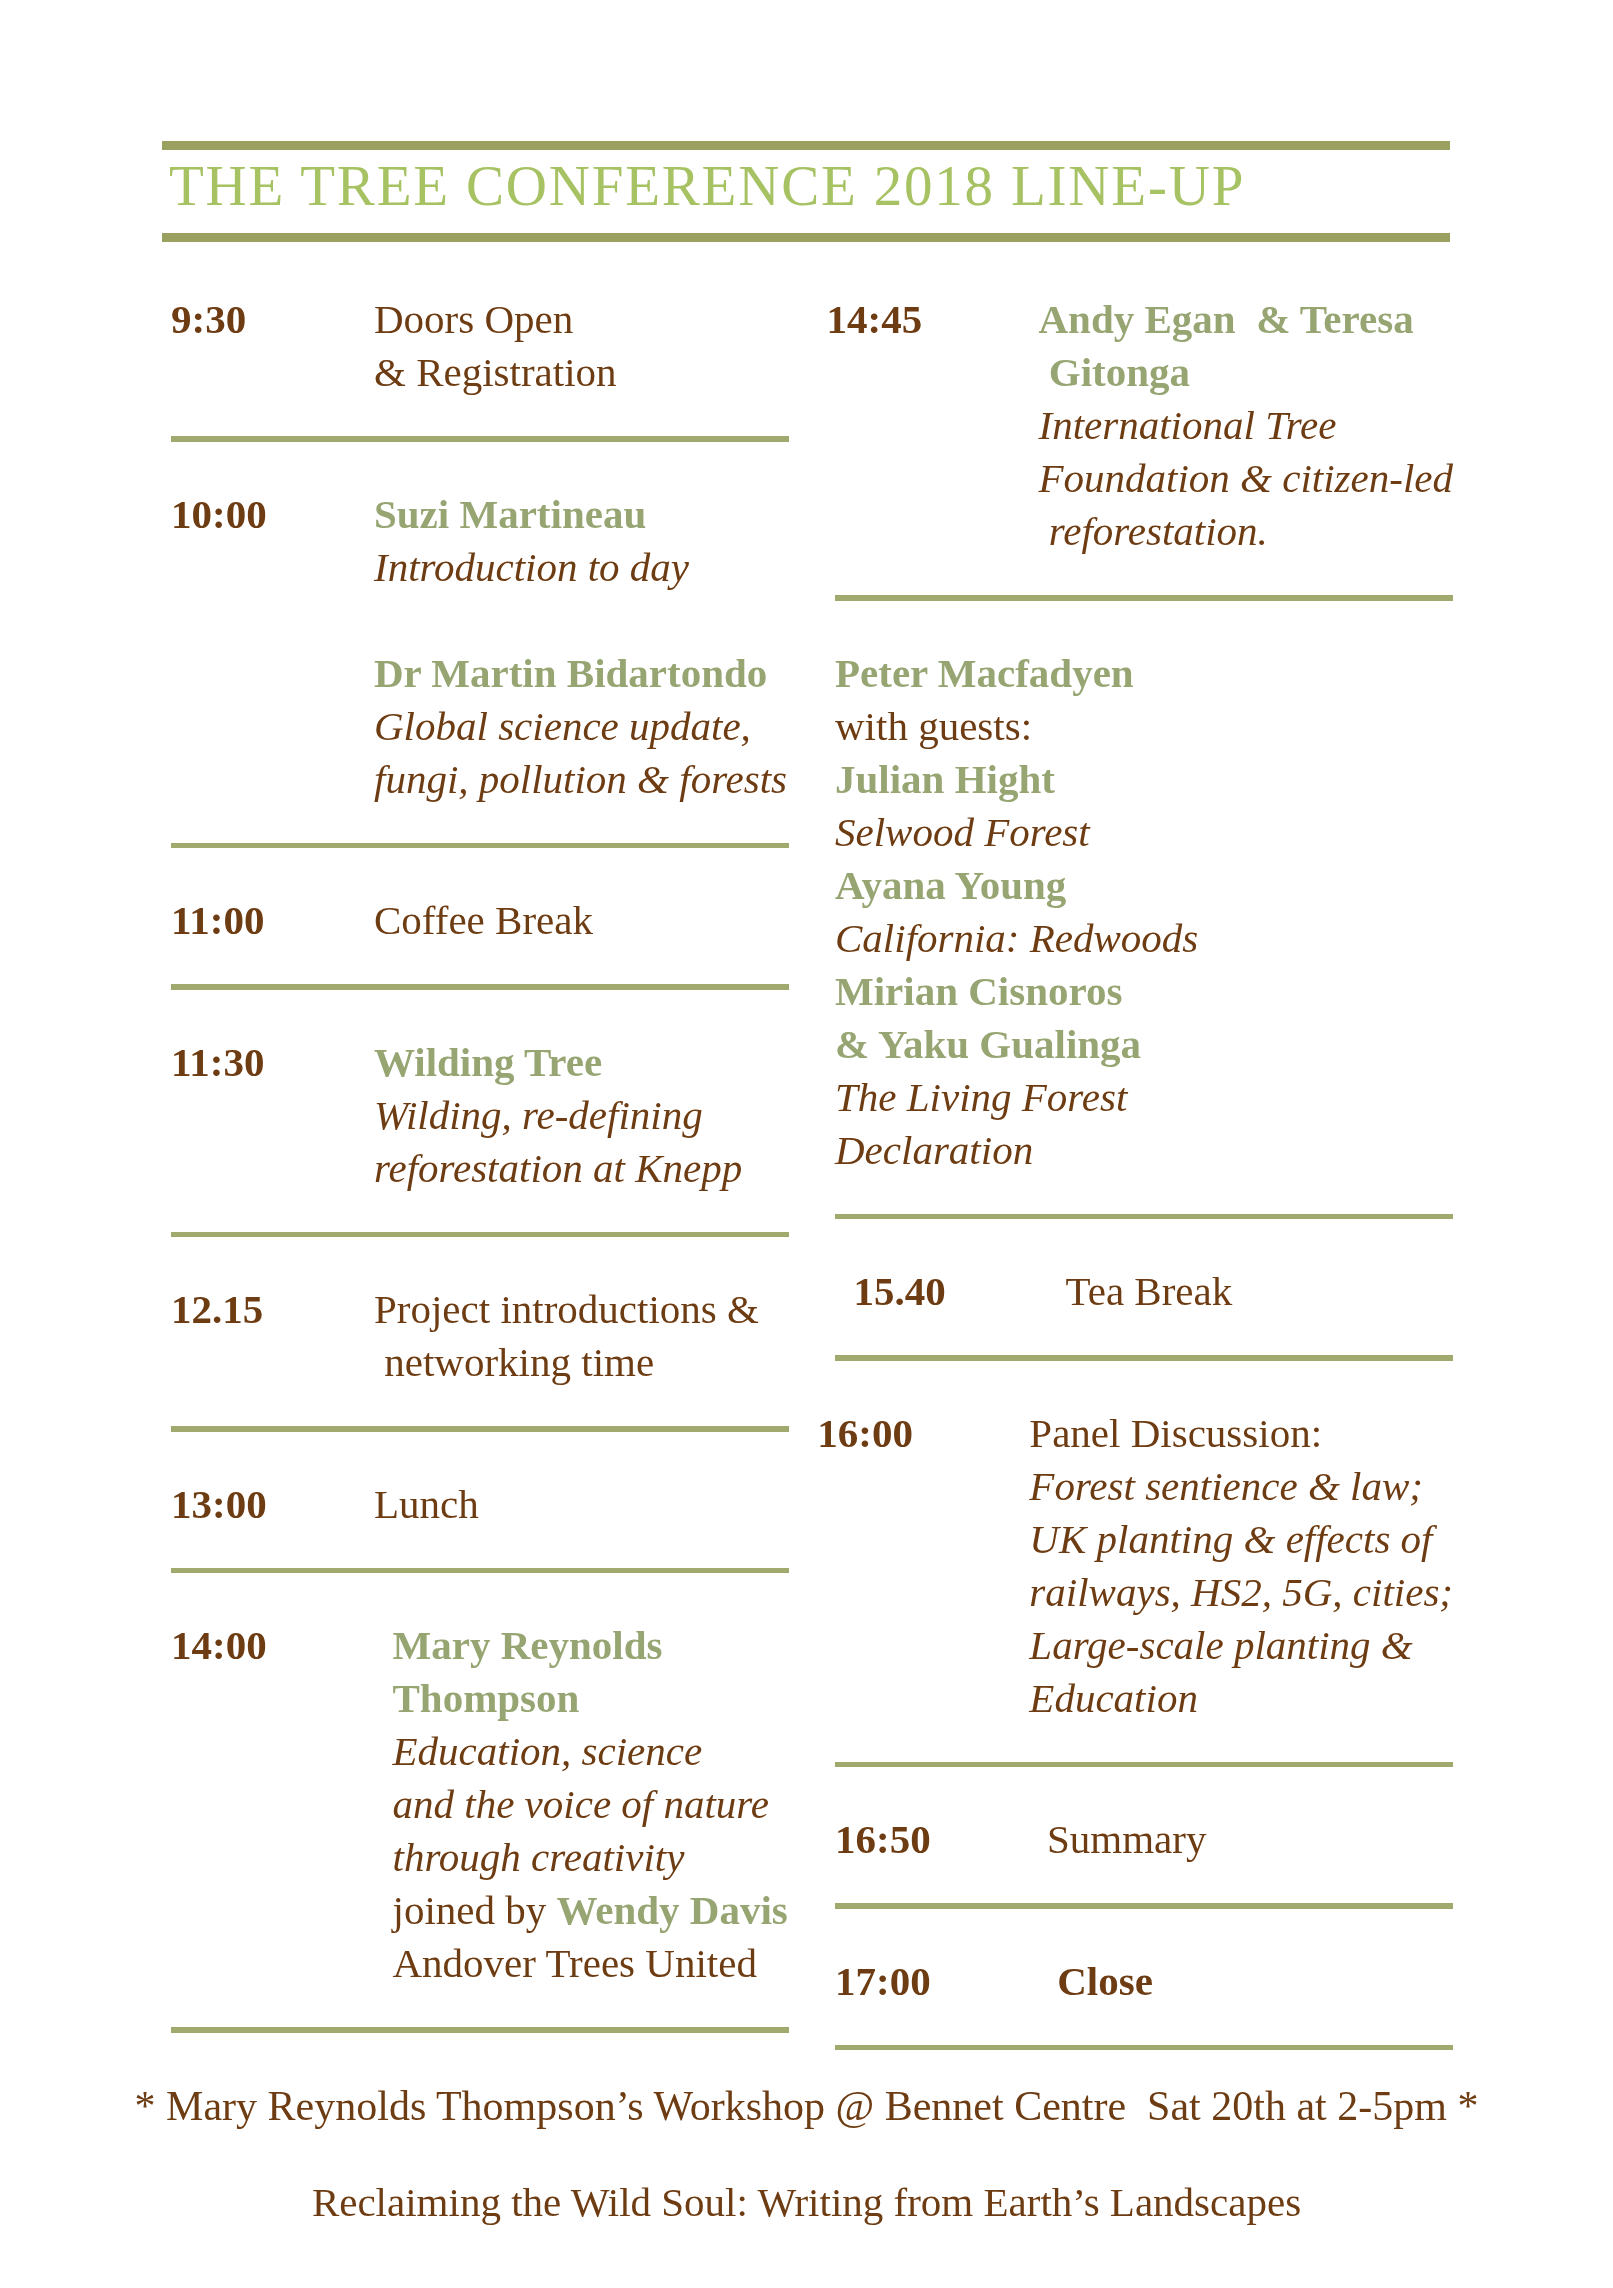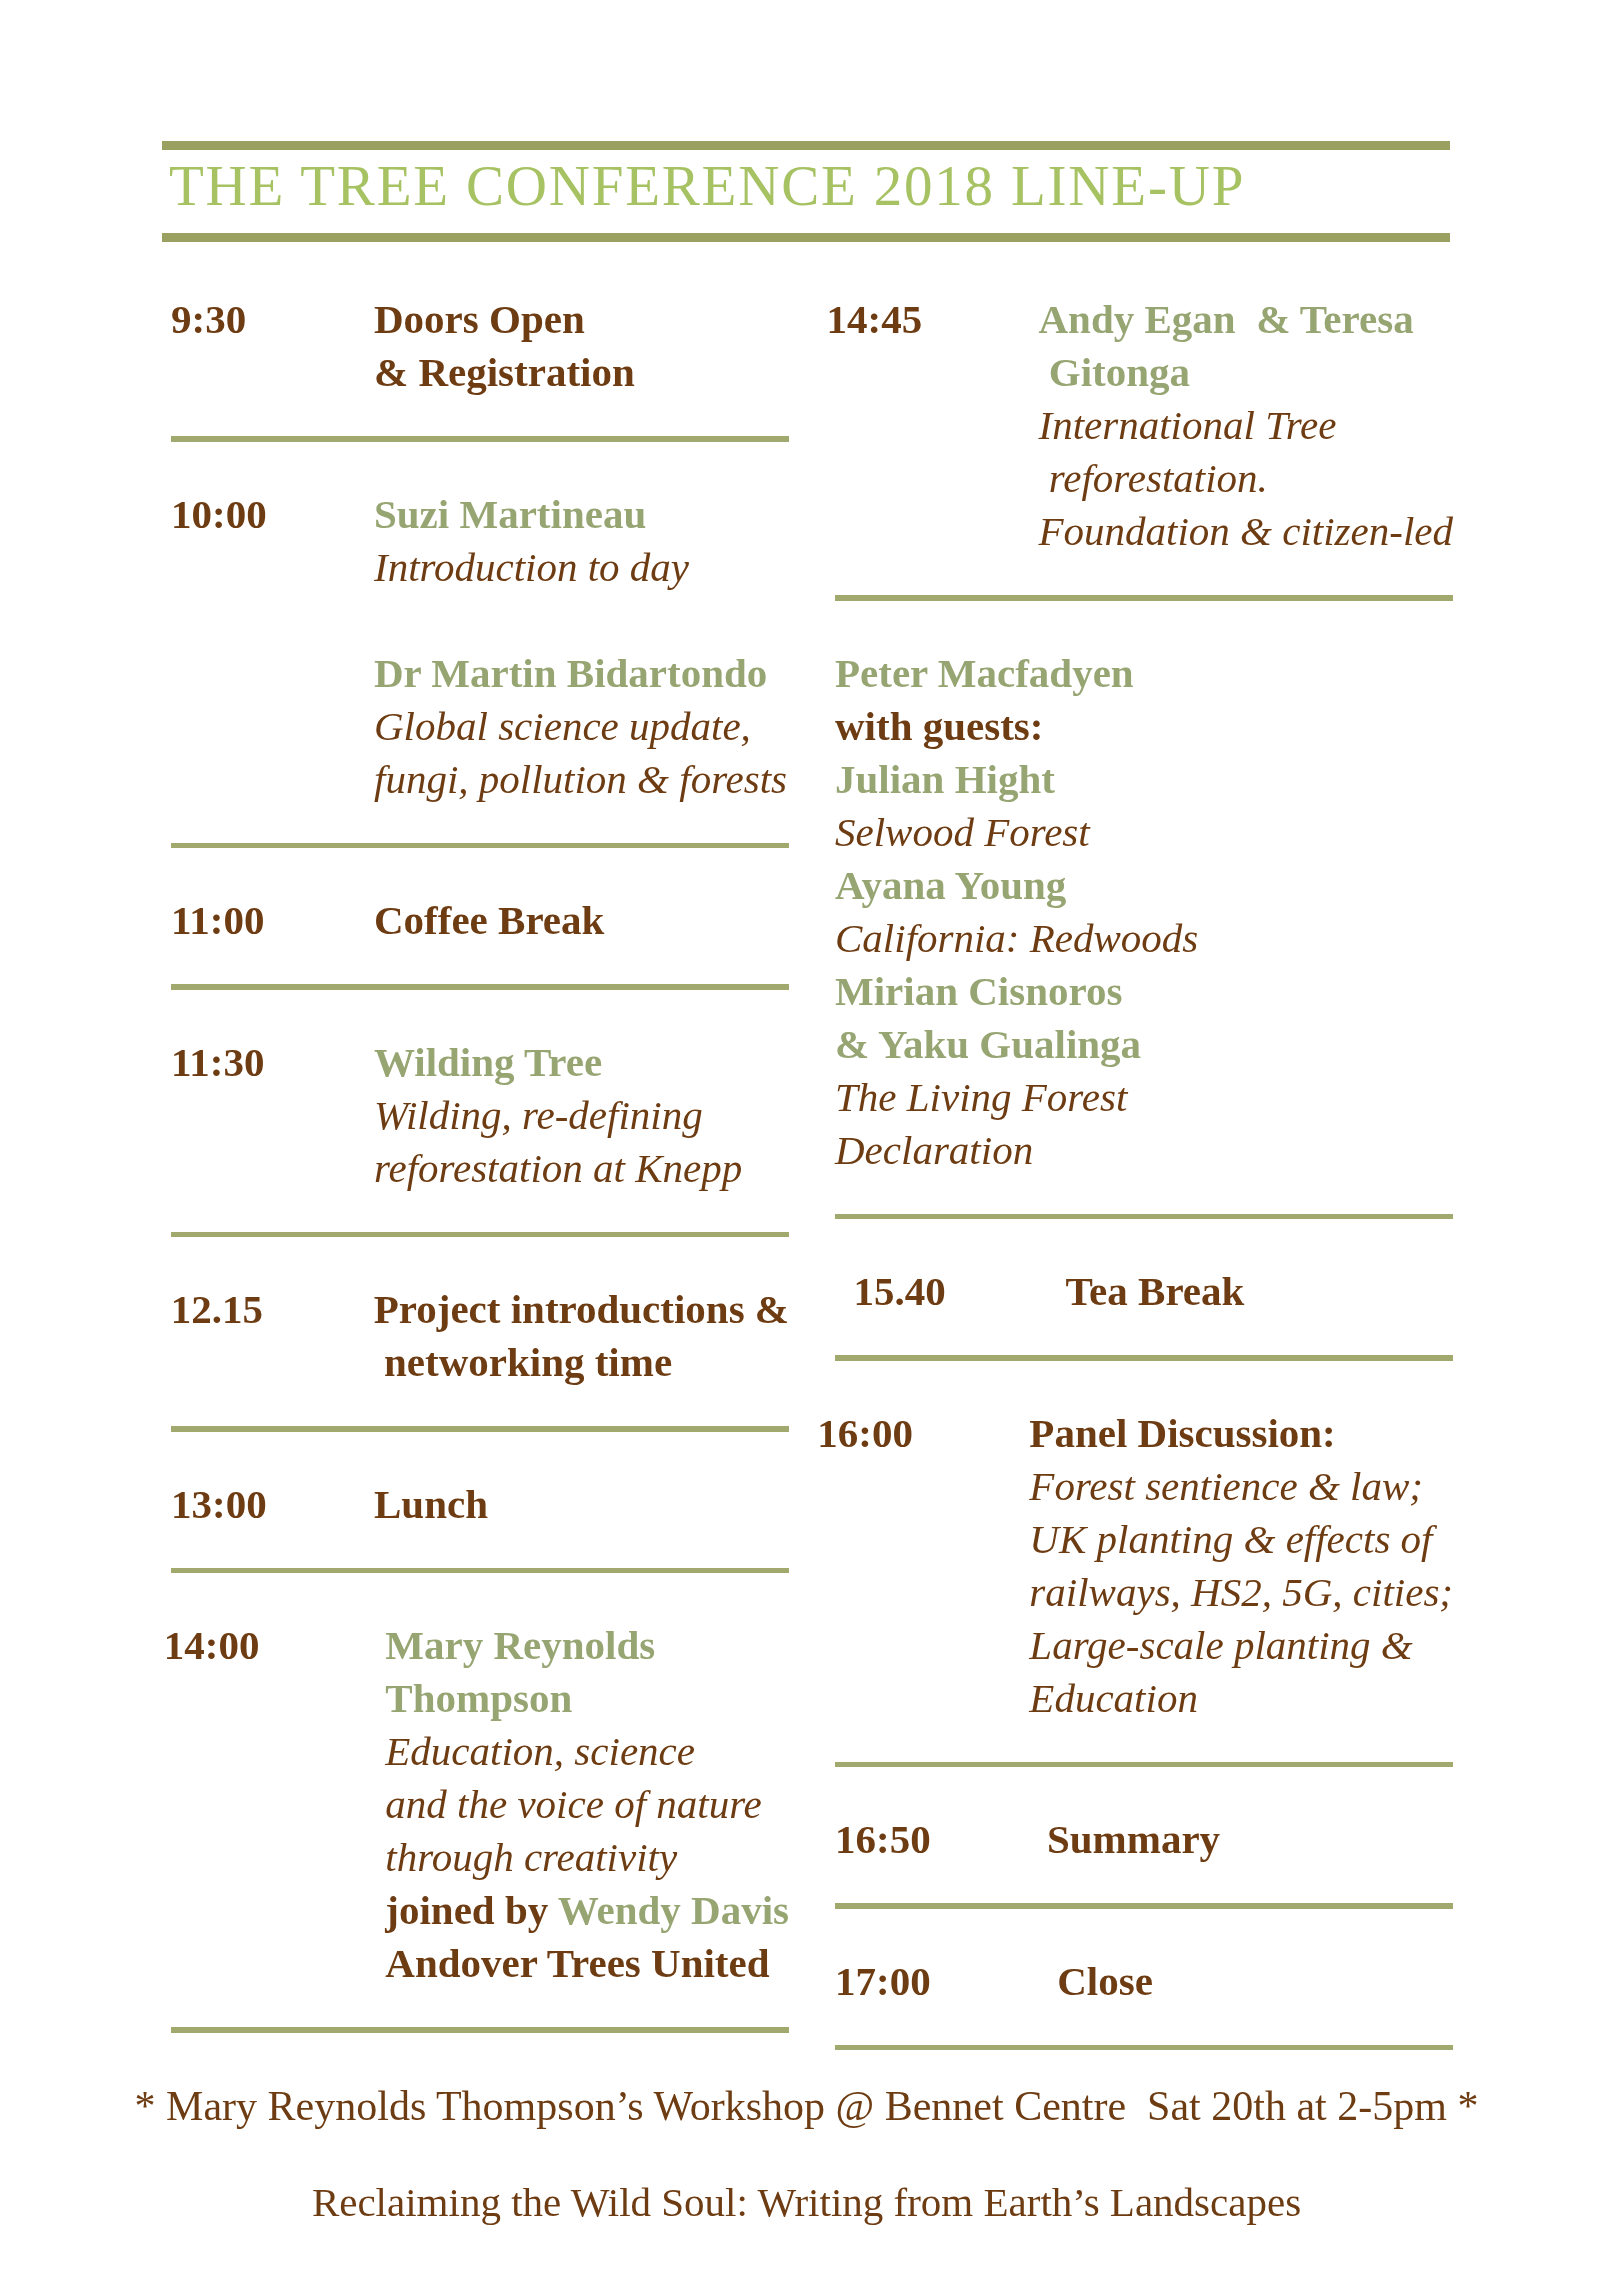--- a/index.html
+++ b/index.html
@@ -44,21 +44,21 @@
   .time {
     flex: 0 0 203px;
     font-weight: bold;
     color: var(--brown, #6e3c12);
     white-space: pre;
   }
   .col.right .time { flex-basis: 212px; }
   .desc { flex: 1 0 auto; }
   .line { white-space: pre; min-height: 53px; }
   .line.gap { height: 53px; }
-  .seg.plain  { color: var(--brown, #6e3c12); font-weight: bold; }
+  .seg.plain  { color: var(--brown, #6e3c12); }
   .seg.italic { color: var(--brown, #6e3c12); font-style: italic; }
   .seg.name   { color: var(--sage, #96a572); font-weight: bold; }
   .seg.bold   { color: var(--brown, #6e3c12); font-weight: bold; }
   .rule {
     height: 5.5px;
     background: var(--rule, #a2a96e);
     margin: 37px 0 46px 0;
   }
   
   .foot1, .foot2 {
@@ -155,22 +155,22 @@
   </div>
   <div class="rule"></div>
 </section>
   <section class="col right" id="col-right">
   <div class="event">
     <div class="time">14:45</div>
     <div class="desc">
           <div class="line"><span class="seg name">Andy Egan  &amp; Teresa</span></div>
           <div class="line"><span class="seg name"> Gitonga</span></div>
           <div class="line"><span class="seg italic">International Tree</span></div>
+          <div class="line"><span class="seg italic">Foundation &amp; citizen-led</span></div>
           <div class="line"><span class="seg italic"> reforestation.</span></div>
-          <div class="line"><span class="seg italic">Foundation &amp; citizen-led</span></div>
         </div>
   </div>
   <div class="rule"></div>
 
   <div class="event">
     <div class="desc">
           <div class="line"><span class="seg name">Peter Macfadyen</span></div>
           <div class="line"><span class="seg plain">with guests:</span></div>
           <div class="line"><span class="seg name">Julian Hight</span></div>
           <div class="line"><span class="seg italic">Selwood Forest</span></div>

